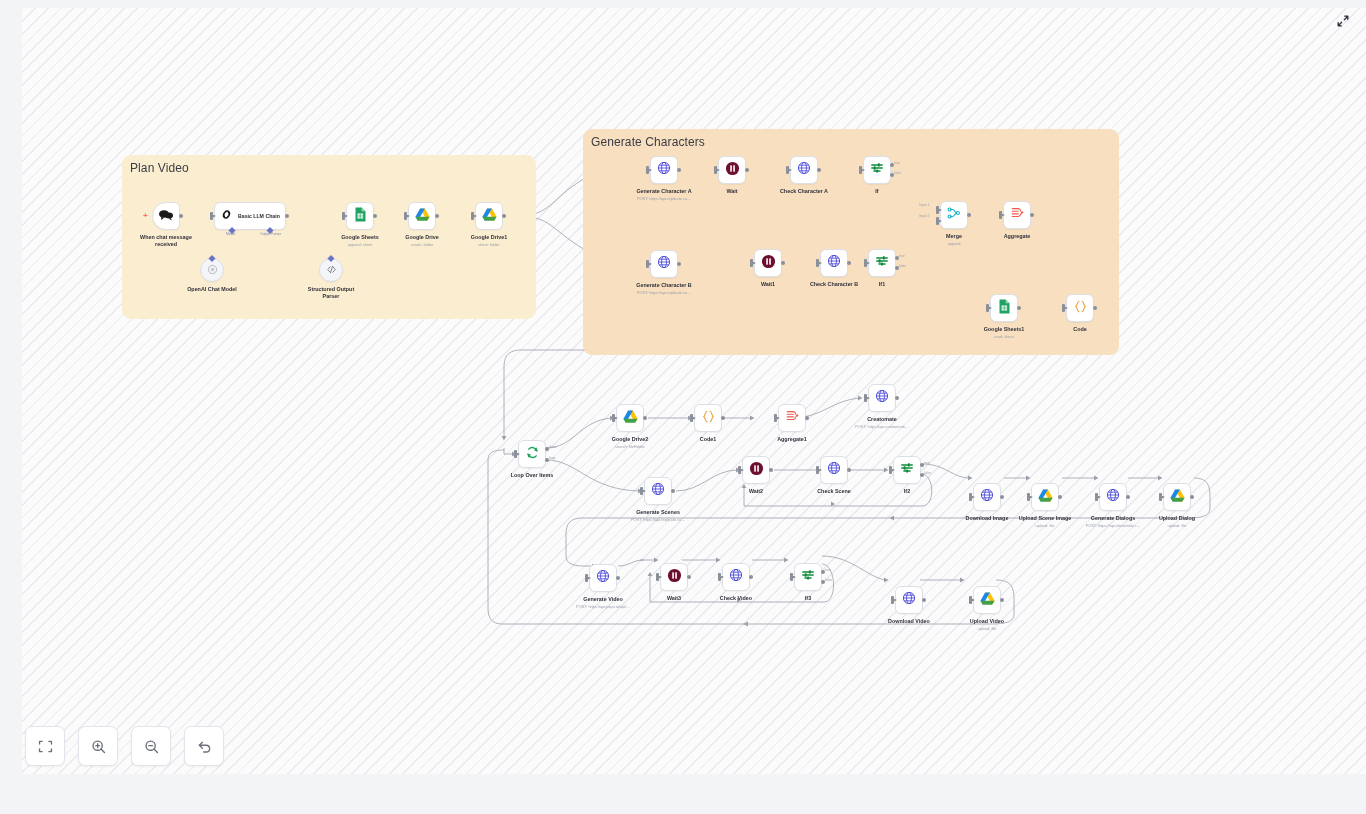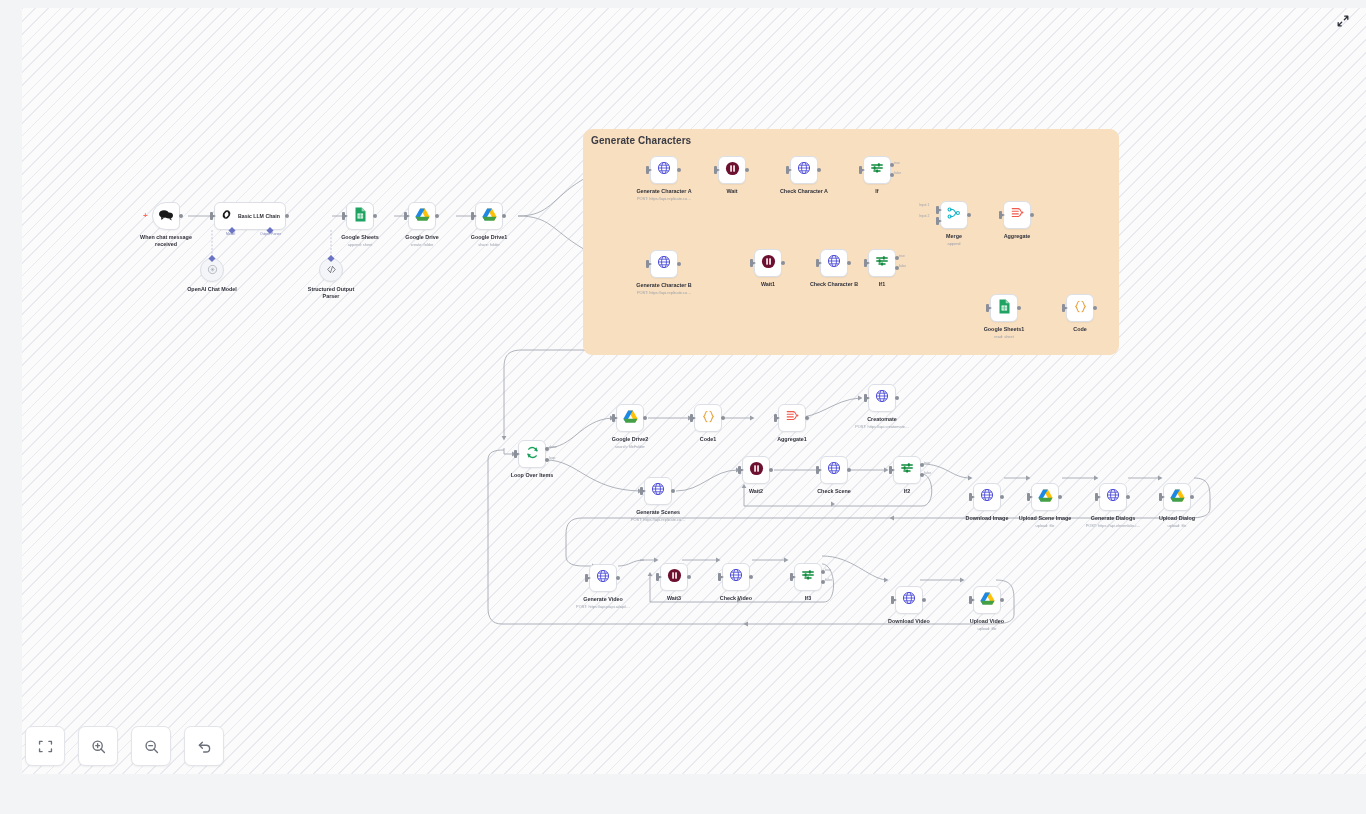--- a/index.html
+++ b/index.html
@@ -10,21 +10,21 @@
     position:absolute;left:22px;top:8px;width:1344px;height:766px;
     background-color:#fbfbfc;
     background-image:repeating-linear-gradient(135deg,
        rgba(226,228,235,.75) 0px, rgba(226,228,235,.75) 1.2px,
        rgba(0,0,0,0) 1.2px, rgba(0,0,0,0) 9px);
     overflow:hidden;
   }
 
   
   .group{position:absolute;border-radius:9px;}
-  .group .g-title{position:absolute;top:6px;left:8px;font-size:10px;color:#3b3b44;font-weight:700;letter-spacing:.1px;}
+  .group .g-title{position:absolute;top:6px;left:8px;font-size:12px;color:#3b3b44;font-weight:400;letter-spacing:.1px;}
 
   #grp-plan{left:100px;top:147px;width:414px;height:164px;background:#fbeed0;}
   #grp-chars{left:561px;top:121px;width:536px;height:226px;background:#f7dfc0;}
   #grp-scenes{left:446px;top:379px;width:776px;height:280px;background:#d9f0e1;}
 
   
   .node{position:absolute;}
   .nbox{
     width:28px;height:28px;background:#fff;border:1px solid #dcdfe5;border-radius:6px;
     box-sizing:border-box;display:flex;align-items:center;justify-content:center;
@@ -195,20 +195,23 @@
 
     <path d="M800,548 C830,548 846,570 864,572"></path>
       <polygon class="arrow" points="862,569.6 866.5,572 862,574.4"></polygon>
     <path d="M898,572 L940,572"></path>
       <polygon class="arrow" points="938,569.6 942.5,572 938,574.4"></polygon>
 
     <path d="M974,572 C990,572 992,580 992,592 L992,606 C992,614 984,616 968,616 L480,616 C470,616 466,610 466,600 L466,452 C466,444 472,442 482,442"></path>
     <polygon class="arrow" points="726,613.6 721.5,616 726,618.4"></polygon>
   </svg>
 
+  <div class="group" id="grp-plan">
+    <div class="g-title">Plan Video</div>
+  </div>
   <div class="group" id="grp-chars">
     <div class="g-title">Generate Characters</div>
   </div>
 
   <div class="node" style="left:130px;top:194px;">
     <div class="plus">+</div>
     <div class="nbox trigger">
       <span>
         <svg width="16" height="12" viewBox="0 0 16 12">
             <ellipse cx="6" cy="5" rx="5" ry="3.8" fill="#1a1a1a"></ellipse>

